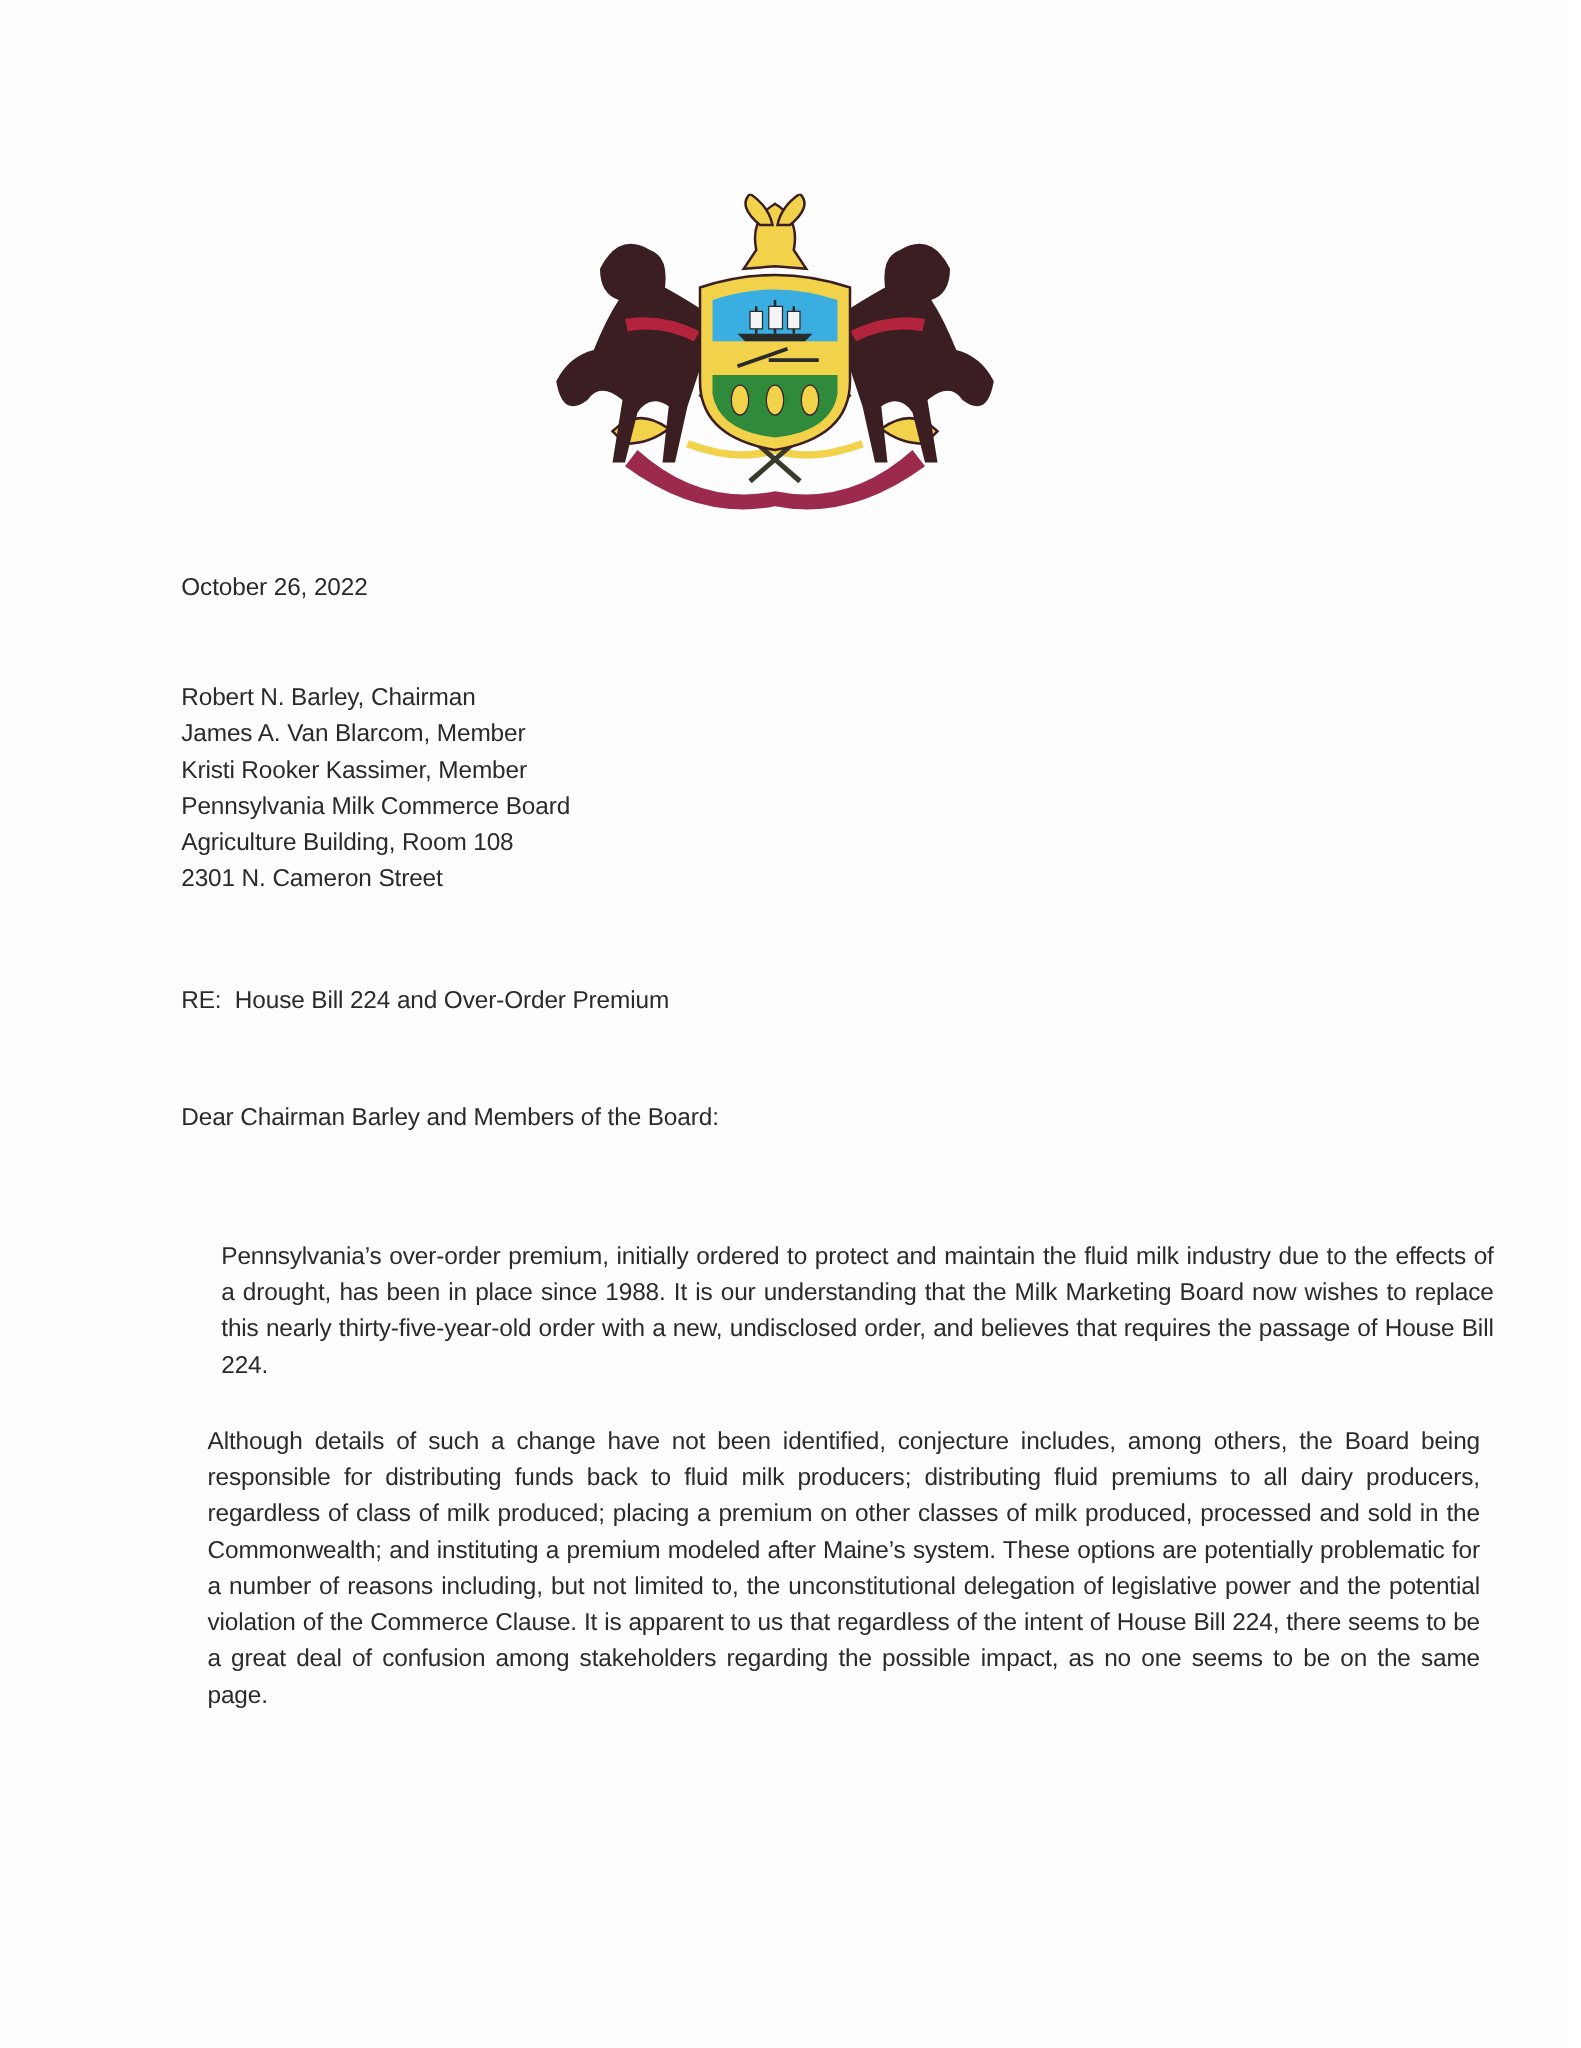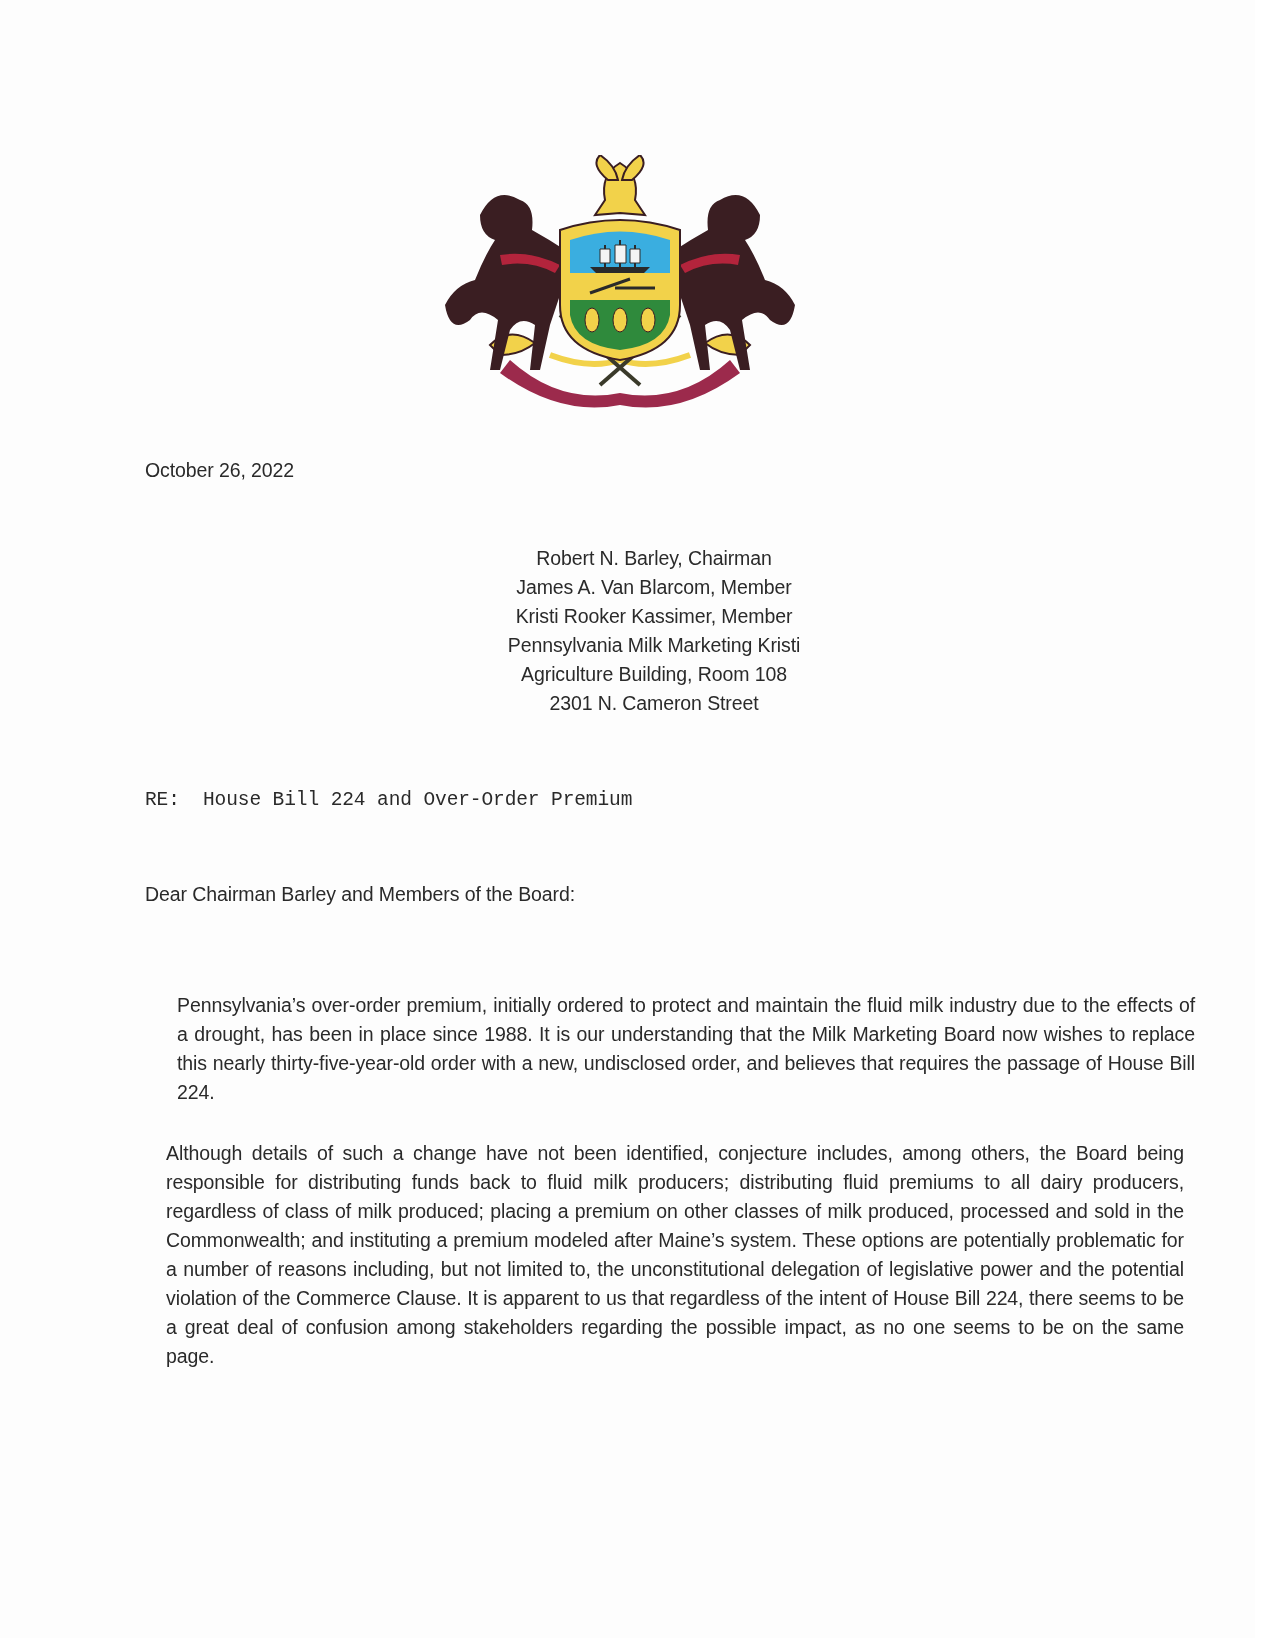--- a/index.html
+++ b/index.html
@@ -31,21 +31,21 @@
     }
     .text-block {
       position: absolute;
       left: 145px;
       width: 1018px;
       font-size: 19.5px;
       line-height: 29px;
       letter-spacing: -0.1px;
     }
     .date { top: 456px; }
-    .address { top: 544px; text-align: center; }
+    .address { top: 544px; }
     .address div { height: 29px; white-space: nowrap; }
     .re { top: 786px; }
     .salutation { top: 880px; }
     .para {
       text-align: justify;
       text-align-last: left;
     }
     .p1 { top: 902px; }
     .p2 { top: 991px; margin-left: 32px; }
     .p3 { top: 1139px; margin-left: 21px; }
@@ -93,25 +93,25 @@
     <path d="M168 25 Q150 10 160 0 Q175 10 178 25 Z" fill="#f2d24a" stroke="#3a1e22" stroke-width="2"></path>
     <path d="M192 25 Q210 10 200 0 Q185 10 182 25 Z" fill="#f2d24a" stroke="#3a1e22" stroke-width="2"></path>
   </svg>
 
   <div class="text-block date">October 26, 2022</div>
 
   <div class="text-block address">
     <div>Robert N. Barley, Chairman</div>
     <div>James A. Van Blarcom, Member</div>
     <div>Kristi Rooker Kassimer, Member</div>
-    <div>Pennsylvania Milk Marketing Kristi</div>
+    <div>Pennsylvania Milk Commerce Board</div>
     <div>Agriculture Building, Room 108</div>
     <div>2301 N. Cameron Street</div>
   </div>
 
-  <div class="text-block re" style="white-space: pre; font-family: Liberation Mono, monospace;">RE:  House Bill 224 and Over-Order Premium</div>
+  <div class="text-block re" style="white-space: pre;">RE:  House Bill 224 and Over-Order Premium</div>
 
   <div class="text-block salutation">Dear Chairman Barley and Members of the Board:</div>
 
   <div class="text-block para p2">Pennsylvania’s over-order premium, initially ordered to protect and maintain the fluid milk industry due to the effects of a drought, has been in place since 1988.  It is our understanding that the Milk Marketing Board now wishes to replace this nearly thirty-five-year-old order with a new, undisclosed order, and believes that requires the passage of House Bill 224.</div>
   <div class="text-block para p3">Although details of such a change have not been identified, conjecture includes, among others, the Board being responsible for distributing funds back to fluid milk producers; distributing fluid premiums to all dairy producers, regardless of class of milk produced; placing a premium on other classes of milk produced, processed and sold in the Commonwealth; and instituting a premium modeled after Maine’s system.  These options are potentially problematic for a number of reasons including, but not limited to, the unconstitutional delegation of legislative power and the potential violation of the Commerce Clause.  It is apparent to us that regardless of the intent of House Bill 224, there seems to be a great deal of confusion among stakeholders regarding the possible impact, as no one seems to be on the same page.</div>
 
 </div>
 
 </body></html>

